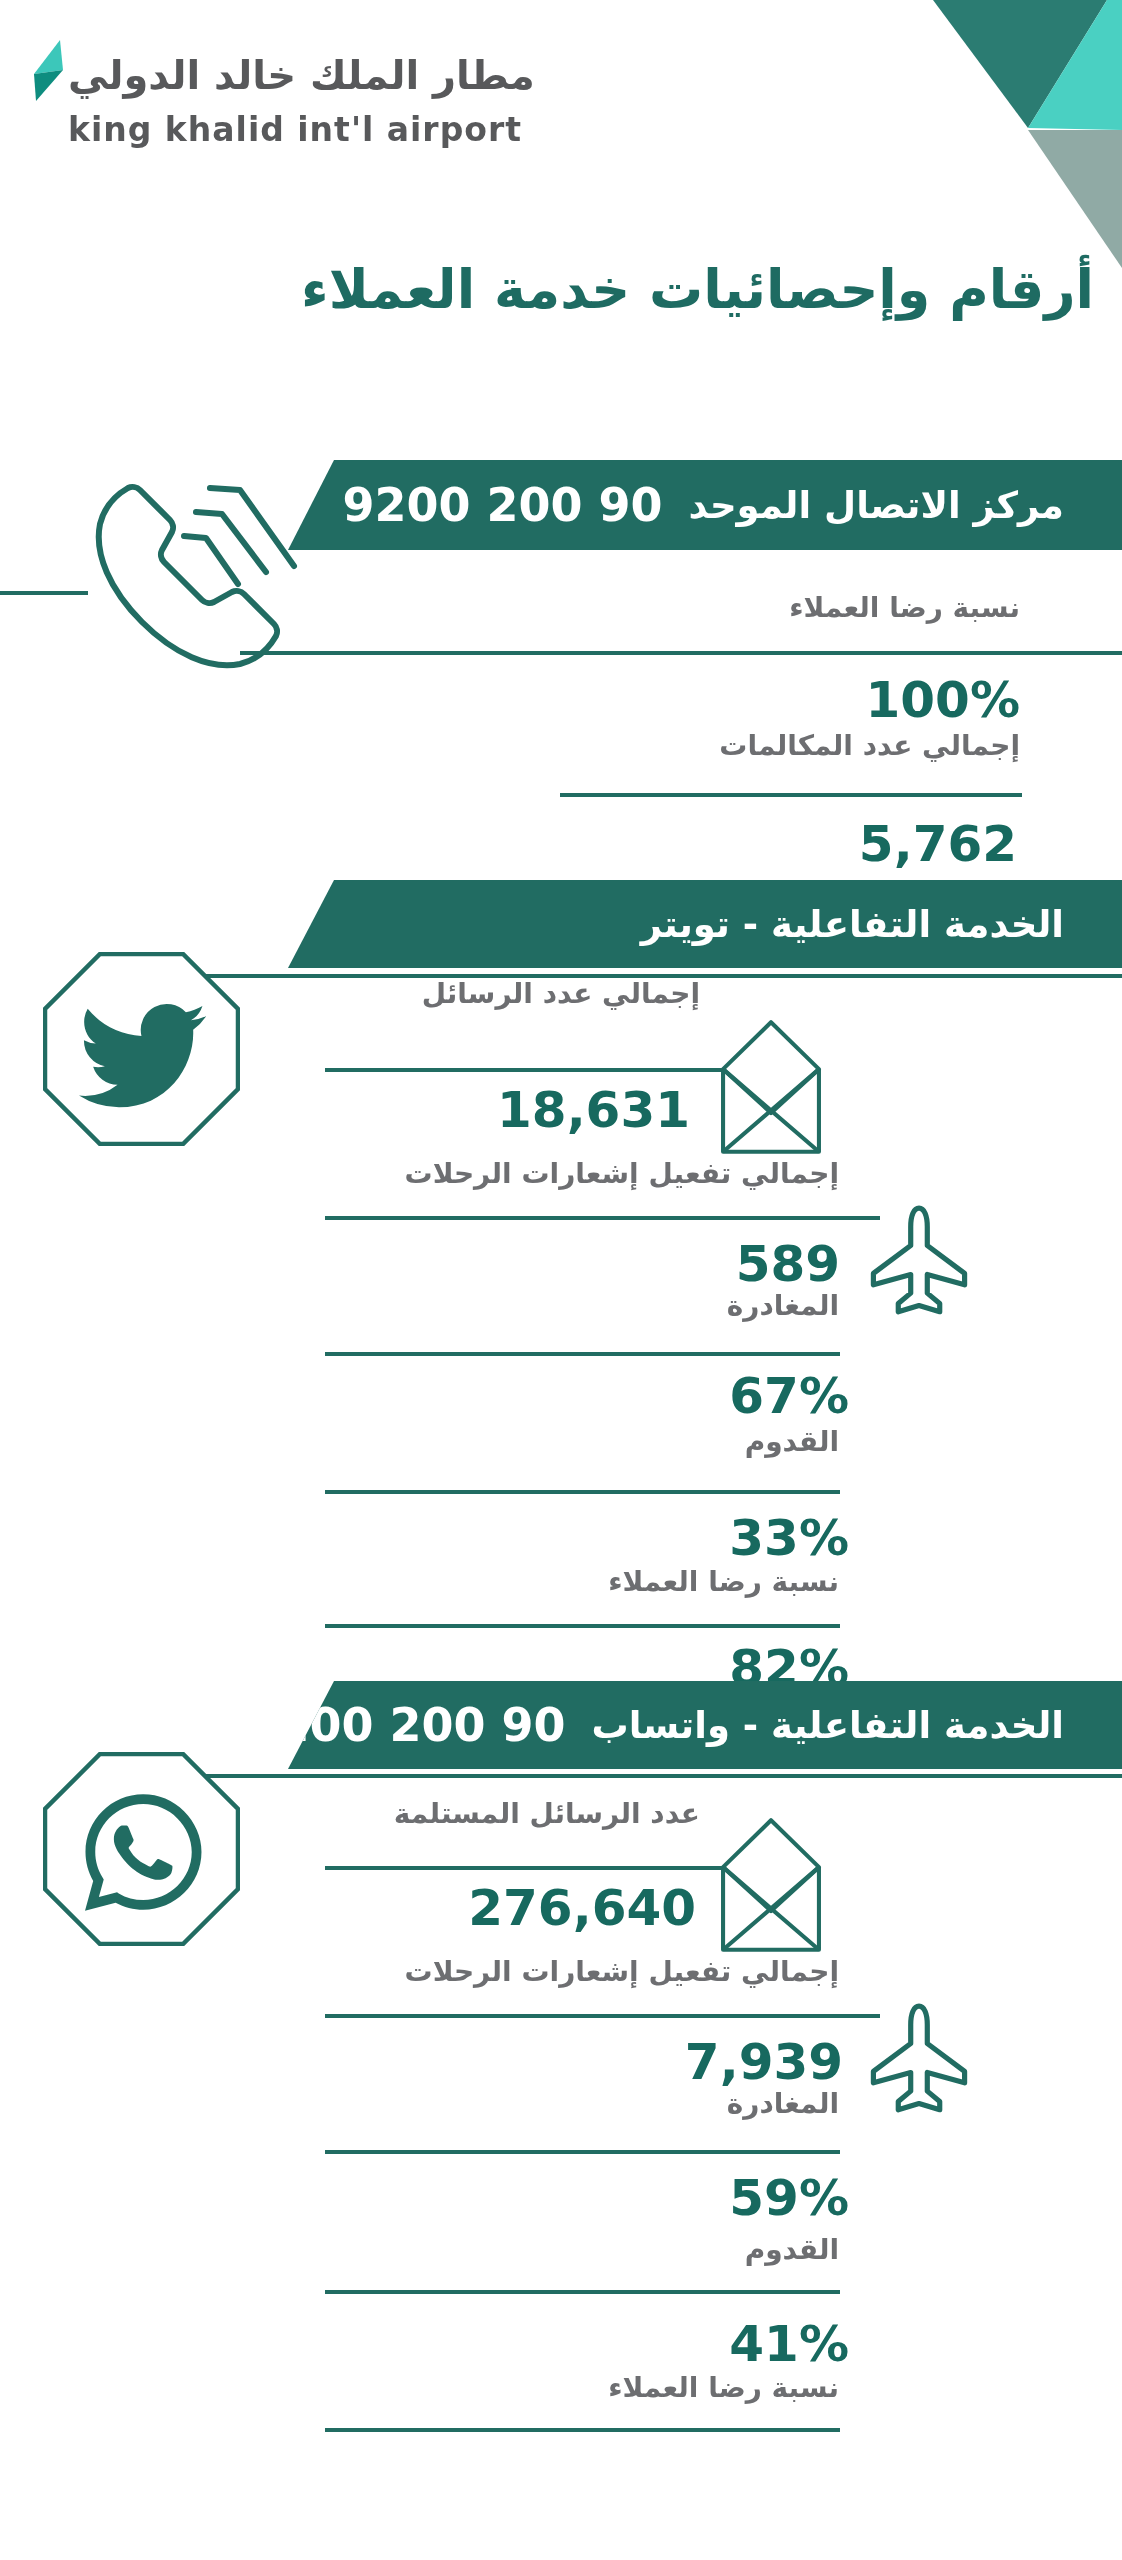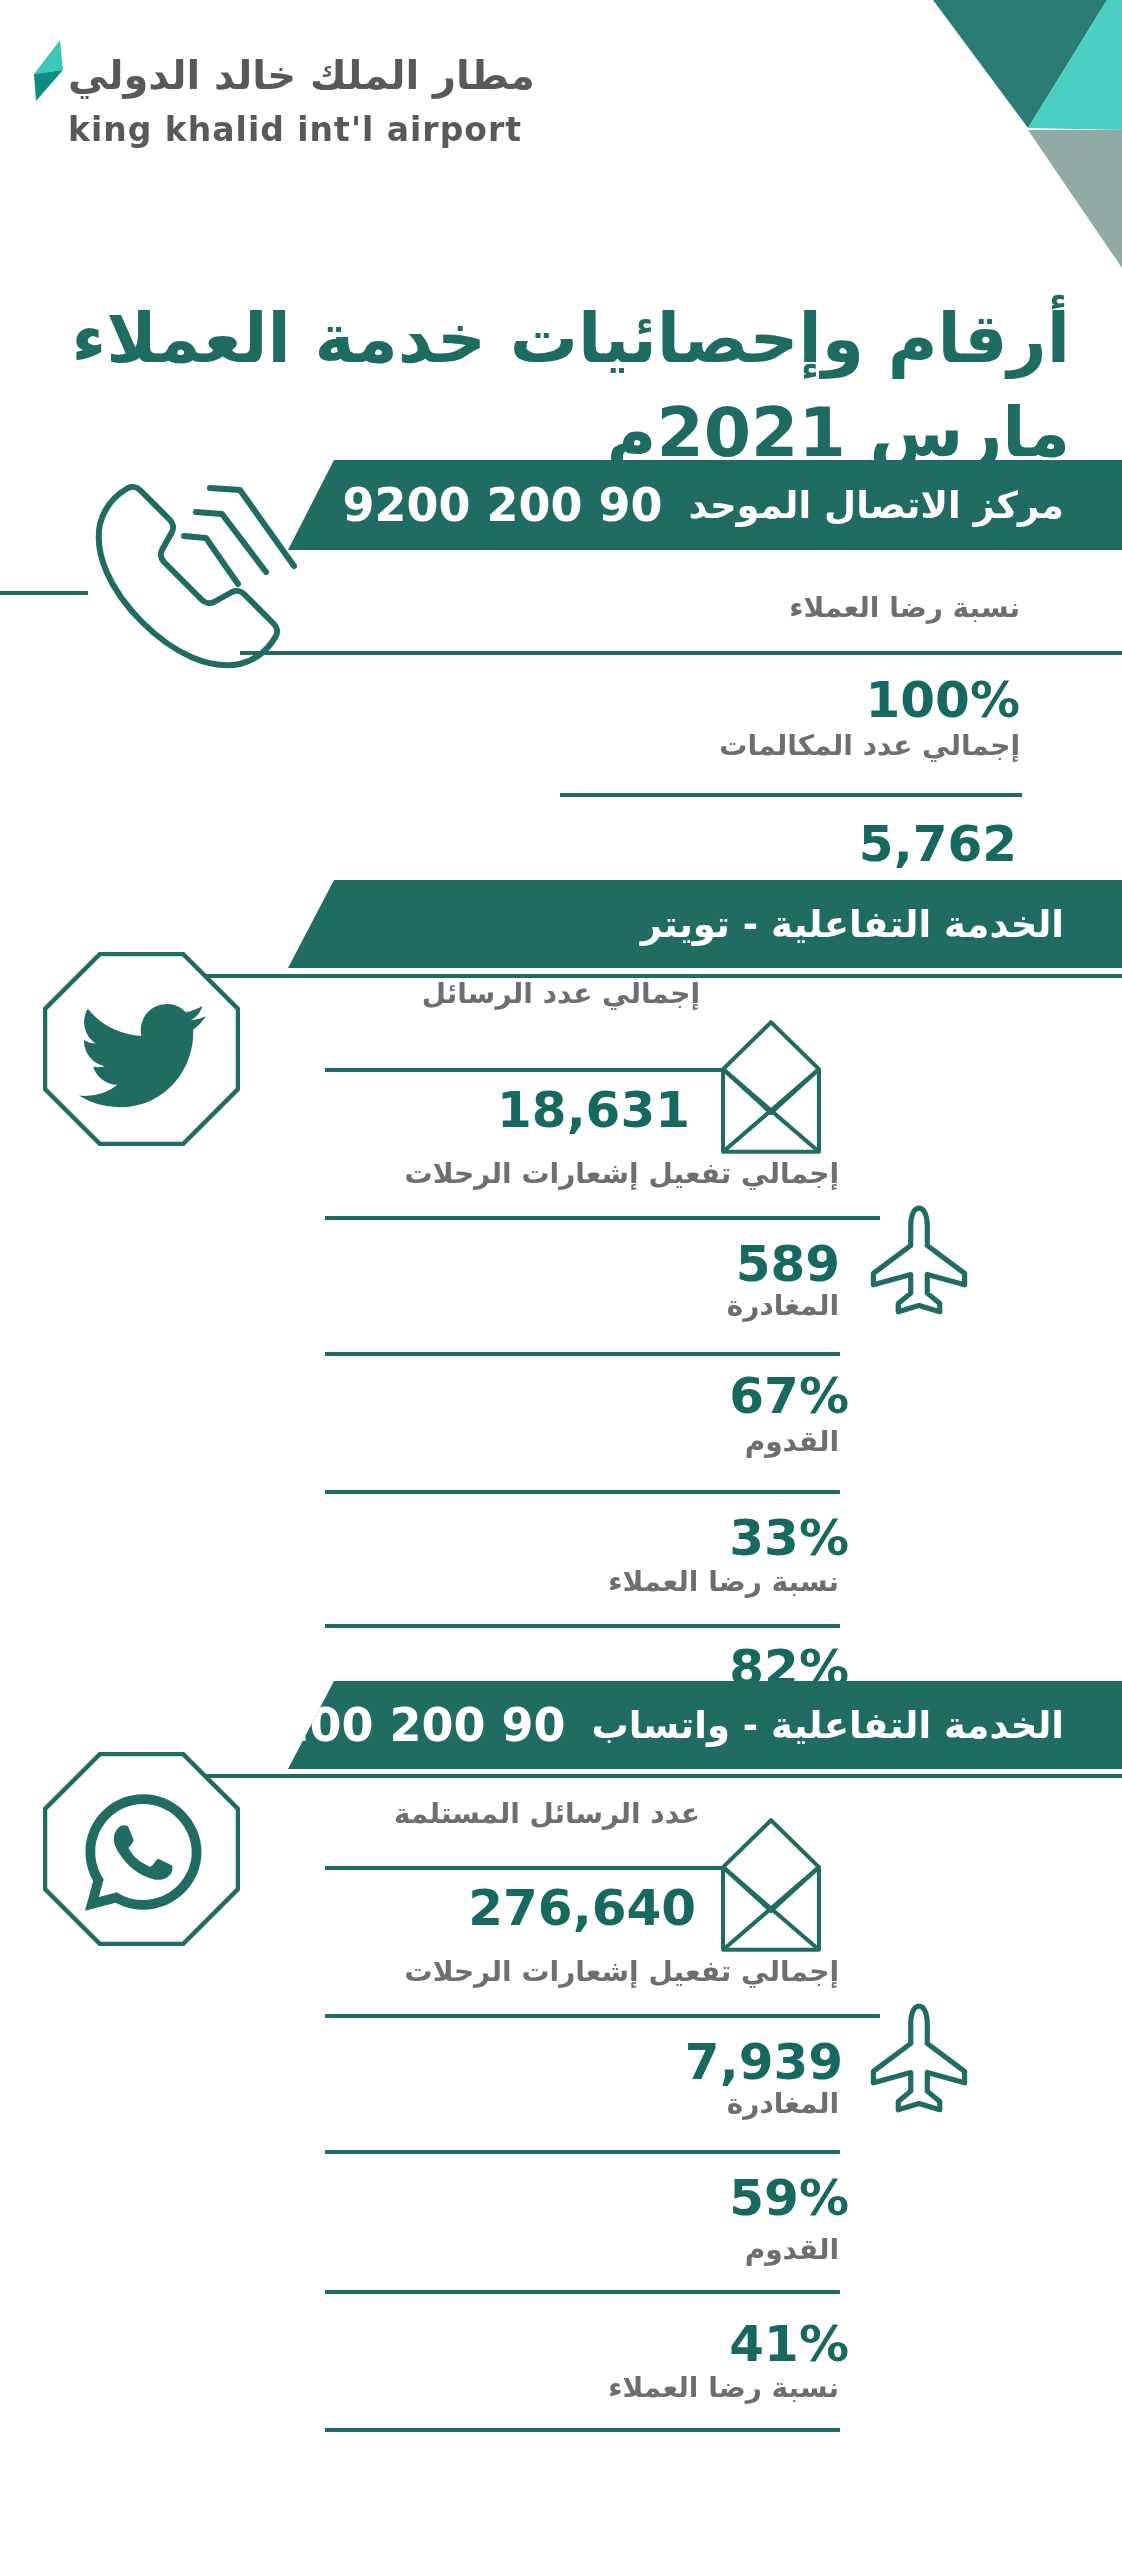--- a/index.html
+++ b/index.html
@@ -3,22 +3,22 @@
 <meta charset="utf-8">
 <style>
   html,body{margin:0;padding:0;background:#fff;}
   .canvas{position:relative;width:1122px;height:2452px;background:#ffffff;overflow:hidden;
           font-family:"DejaVu Sans",sans-serif;}
   .abs{position:absolute;}
   .brand-ar{position:absolute;left:68px;top:52px;font-size:40px;font-weight:bold;color:#58595b;
             direction:rtl;white-space:nowrap;}
   .brand-en{position:absolute;left:68px;top:110px;font-size:33px;font-weight:bold;color:#58595b;
             letter-spacing:1px;white-space:nowrap;}
-  .title-line{position:absolute;right:52px;color:#1e6b62;font-weight:bold;font-size:68px;
-              direction:rtl;white-space:nowrap;margin-top:41px;}
+  .title-line{position:absolute;right:28px;color:#1e6b62;font-weight:bold;font-size:54px;
+              direction:rtl;white-space:nowrap;}
   .bar{position:absolute;left:288px;right:0;height:88px;background:#216c62;
        clip-path:polygon(46px 0,100% 0,100% 100%,0 100%);
        display:flex;align-items:center;gap:26px;padding-right:58px;box-sizing:border-box;
        direction:rtl;color:#ffffff;}
   .bar .bl{font-size:37px;font-weight:bold;white-space:nowrap;text-align:center;}
   .bar .bn{font-size:46px;font-weight:bold;direction:ltr;white-space:nowrap;text-align:center;}
   .glabel{position:absolute;color:#6d6e71;font-weight:bold;font-size:28px;direction:rtl;
           white-space:nowrap;line-height:1.15;}
   .tval{position:absolute;color:#17695f;font-weight:bold;font-size:50px;direction:ltr;
         white-space:nowrap;line-height:1.15;}
@@ -37,21 +37,20 @@
   <div class="brand-ar">مطار الملك خالد الدولي</div>
   <div class="brand-en">king khalid int'l airport</div>
 
   <svg class="abs" style="left:922px;top:0" width="200" height="270" viewBox="0 0 200 270">
     <polygon points="11,0 185,0 106,128" fill="#2b7c72"></polygon>
     <polygon points="185,0 200,0 200,130 106,128" fill="#4ad0c2"></polygon>
     <polygon points="106,130 200,130 200,268" fill="#90aaa5"></polygon>
   </svg>
 
   <div class="title-line" style="top:258px">أرقام وإحصائيات خدمة العملاء</div>
-  <div class="title-line" style="top:352px">مارس 2021م</div>
 
   <div>
     <div class="bar" style="top:460px;height:90px">
       <span class="bl">مركز الاتصال الموحد</span>
       <span class="bn">9200 200 90</span>
     </div>
 
     <svg class="abs" style="left:70px;top:462px" width="230" height="215" viewBox="0 0 230 215">
       <g fill="none" stroke="#216c62" stroke-width="6" stroke-linecap="round" stroke-linejoin="round">
         <path d="M58,26 C44,34 34,46 30,62 C24,92 40,128 72,160 C104,192 140,208 170,202

